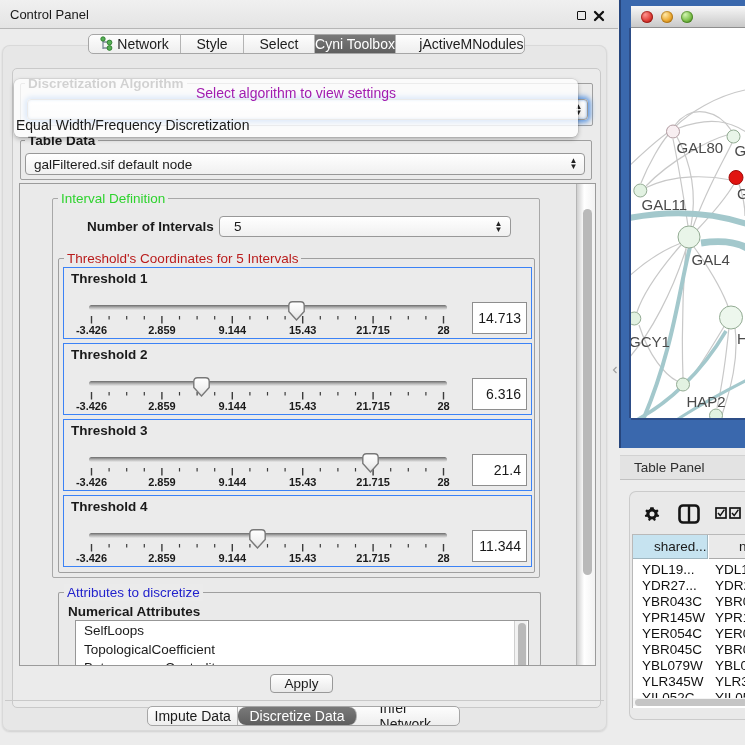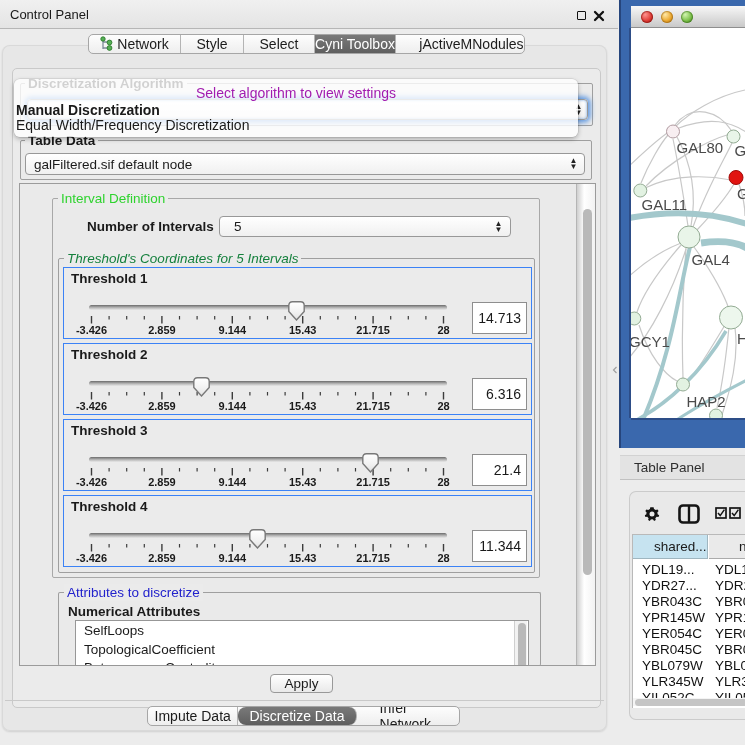--- a/index.html
+++ b/index.html
@@ -138,21 +138,21 @@
   <div class="abs group" style="left:52px; top:198px; width:488px; height:380px; border-color:#a8a8a8;">
     <div class="gtitle" style="color:#2ed32e; left:5px;">Interval Definition</div>
   </div>
   <div class="abs bold vctr" style="left:87px; top:216px; height:21px;">Number of Intervals</div>
   <div class="combo" style="left:219px; top:216px; width:292px; height:21px;">
     <div class="txt" style="left:14px;">5</div>
     <div class="arrows" style="right:7px; top:4px;">▲<br>▼</div>
   </div>
 
   <div class="abs group" style="left:58px; top:258px; width:477px; height:315px;">
-    <div class="gtitle" style="color:#15803d; left:5px;font-style:italic;">Threshold's Coordinates for 5 Intervals</div>
+    <div class="gtitle" style="color:#b91c1c; left:5px;">Threshold's Coordinates for 5 Intervals</div>
   </div>
 
   <div class="tbox" style="top:267px;">
   <div class="bold" style="position:absolute; left:7px; top:3px;">Threshold 1</div>
   <div class="track"></div>
   <svg class="ticks" width="469" height="72" viewBox="0 0 469 72">
         <line x1="27.5" y1="48" x2="27.5" y2="55.5" stroke="#3c3c3c" stroke-width="1.4"></line>
         <line x1="97.9" y1="48" x2="97.9" y2="55.5" stroke="#3c3c3c" stroke-width="1.4"></line>
         <line x1="168.3" y1="48" x2="168.3" y2="55.5" stroke="#3c3c3c" stroke-width="1.4"></line>
         <line x1="238.7" y1="48" x2="238.7" y2="55.5" stroke="#3c3c3c" stroke-width="1.4"></line>
@@ -350,21 +350,20 @@
   <div class="abs btn" style="left:270px; top:674px; width:63px; height:19px;">Apply</div>
 
   <div class="abs seg" style="left:147px; top:706px; width:313px; height:20px;">
     <div class="it" style="width:91px;">Impute Data</div>
     <div class="it dark" style="width:119px;border-radius:8px;">Discretize Data</div>
     <div class="it" style="width:103px;">Infer Network</div>
   </div>
 
   <div class="abs" id="popup"></div>
   <div class="abs" style="left:14px; top:85px; width:564px; height:15px; color:#a21caf; text-align:center; font-weight:500; font-size:14px;">Select algorithm to view settings</div>
-  <div class="abs bold" style="left:16px; top:102px; font-size:14px;">Manual Discretization</div>
   <div class="abs" style="left:16px; top:117px; font-size:14px;">Equal Width/Frequency Discretization</div>
 
   <svg class="abs" style="left:611px; top:365px;" width="8" height="10" viewBox="0 0 8 10">
     <path d="M5.5 2 L2.5 5 L5.5 8" fill="none" stroke="#a0a0a0" stroke-width="1.2"></path>
   </svg>
 
   <div class="abs" id="bluewin"></div>
   <div class="abs" id="nettitle"></div>
   <div class="light" style="left:641px; background:radial-gradient(circle at 35% 30%, #ff9490, #e03e38 55%, #9e1510); box-shadow:inset 0 0 1px 1px rgba(122,13,8,0.6);"></div>
   <div class="light" style="left:661px; background:radial-gradient(circle at 35% 30%, #ffe9a8, #eca930 55%, #b06f10); box-shadow:inset 0 0 1px 1px rgba(140,90,10,0.55);"></div>

